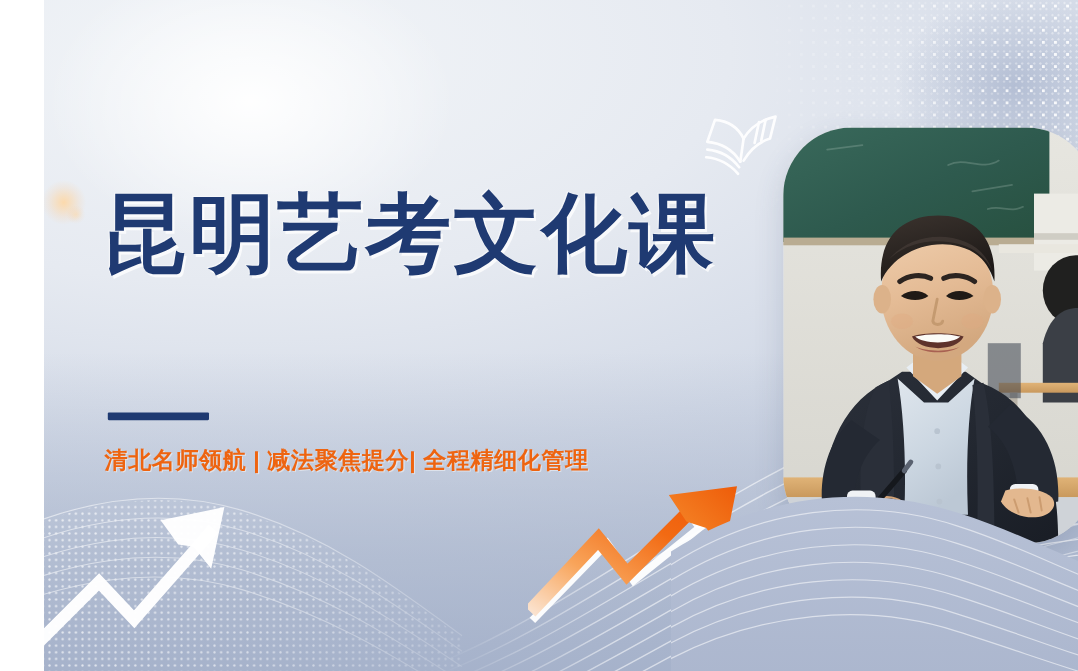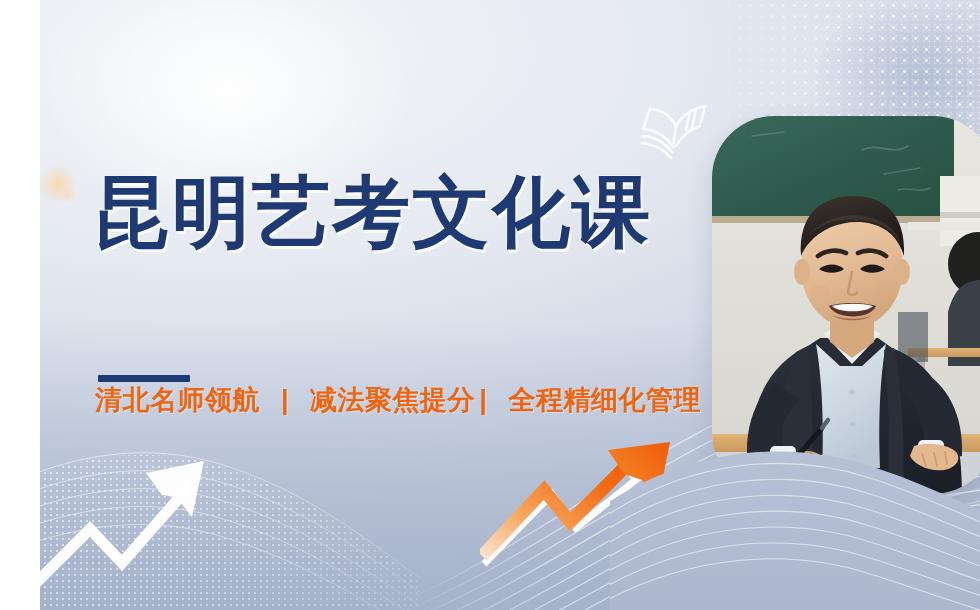--- a/index.html
+++ b/index.html
@@ -72,24 +72,24 @@
     white-space:nowrap;
   }
   .headline .hl-line{display:block;}
 
   .rule{
     position:absolute;left:58px;top:375px;width:92px;height:7px;
     background:#1f3a72;border-radius:1px;
   }
 
   .subline{
-    position:absolute;left:55px;top:382px;
-    font-family:Liberation Mono, monospace;
+    position:absolute;left:55px;top:404px;
+    font-family:Liberation Sans, sans-serif;
     font-weight:bold;
-    font-size:27px;
+    font-size:21px;
     letter-spacing:.5px;
     color:#ee6410;
     white-space:nowrap;
     text-shadow:1px 1px 0 rgba(255,255,255,.45);
   }
 
   
   .book-icon{position:absolute;left:598px;top:100px;width:72px;height:62px;pointer-events:none;}
 
   

